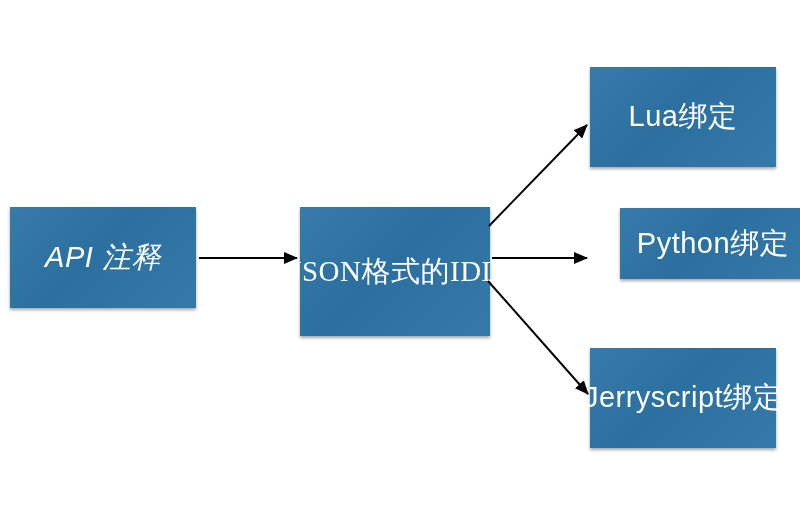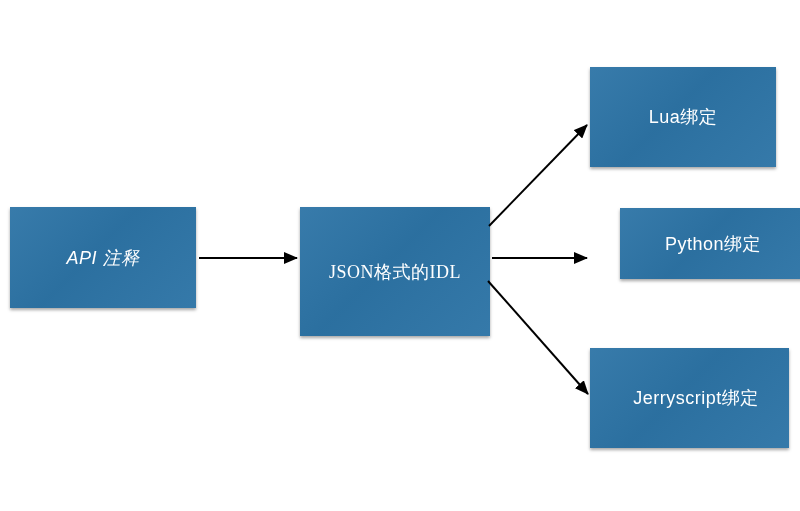--- a/index.html
+++ b/index.html
@@ -16,33 +16,33 @@
     position: relative;
     width: 800px;
     height: 511px;
     background: #ffffff;
   }
   .node {
     position: absolute;
     display: flex;
     align-items: center;
     justify-content: center;
-    font-size: 18px;
+    font-size: 29px;
     letter-spacing: 0.5px;
     box-shadow: 0 2px 3px rgba(0,0,0,0.35);
     background-image: linear-gradient(135deg, rgba(255,255,255,0.05) 0%, rgba(0,0,0,0.04) 45%, rgba(255,255,255,0.04) 100%);
   }
   .node span {
     white-space: nowrap;
   }
   #node-api        { left: 10px;  top: 207px; width: 186px; height: 101px; font-style: italic; }
   #node-idl        { left: 300px; top: 207px; width: 190px; height: 129px; font-family: Liberation Serif, serif; }
   #node-lua        { left: 590px; top: 67px;  width: 186px; height: 100px; }
   #node-python     { left: 620px; top: 208px; width: 186px; height: 71px; }
-  #node-jerry      { left: 590px; top: 348px; width: 186px; height: 100px; padding-left: 13px; }
+  #node-jerry      { left: 590px; top: 348px; width: 186px; height: 100px; }
   .arrows {
     position: absolute;
     left: 0;
     top: 0;
     pointer-events: none;
   }
 </style>
 </head>
 <body>
 

